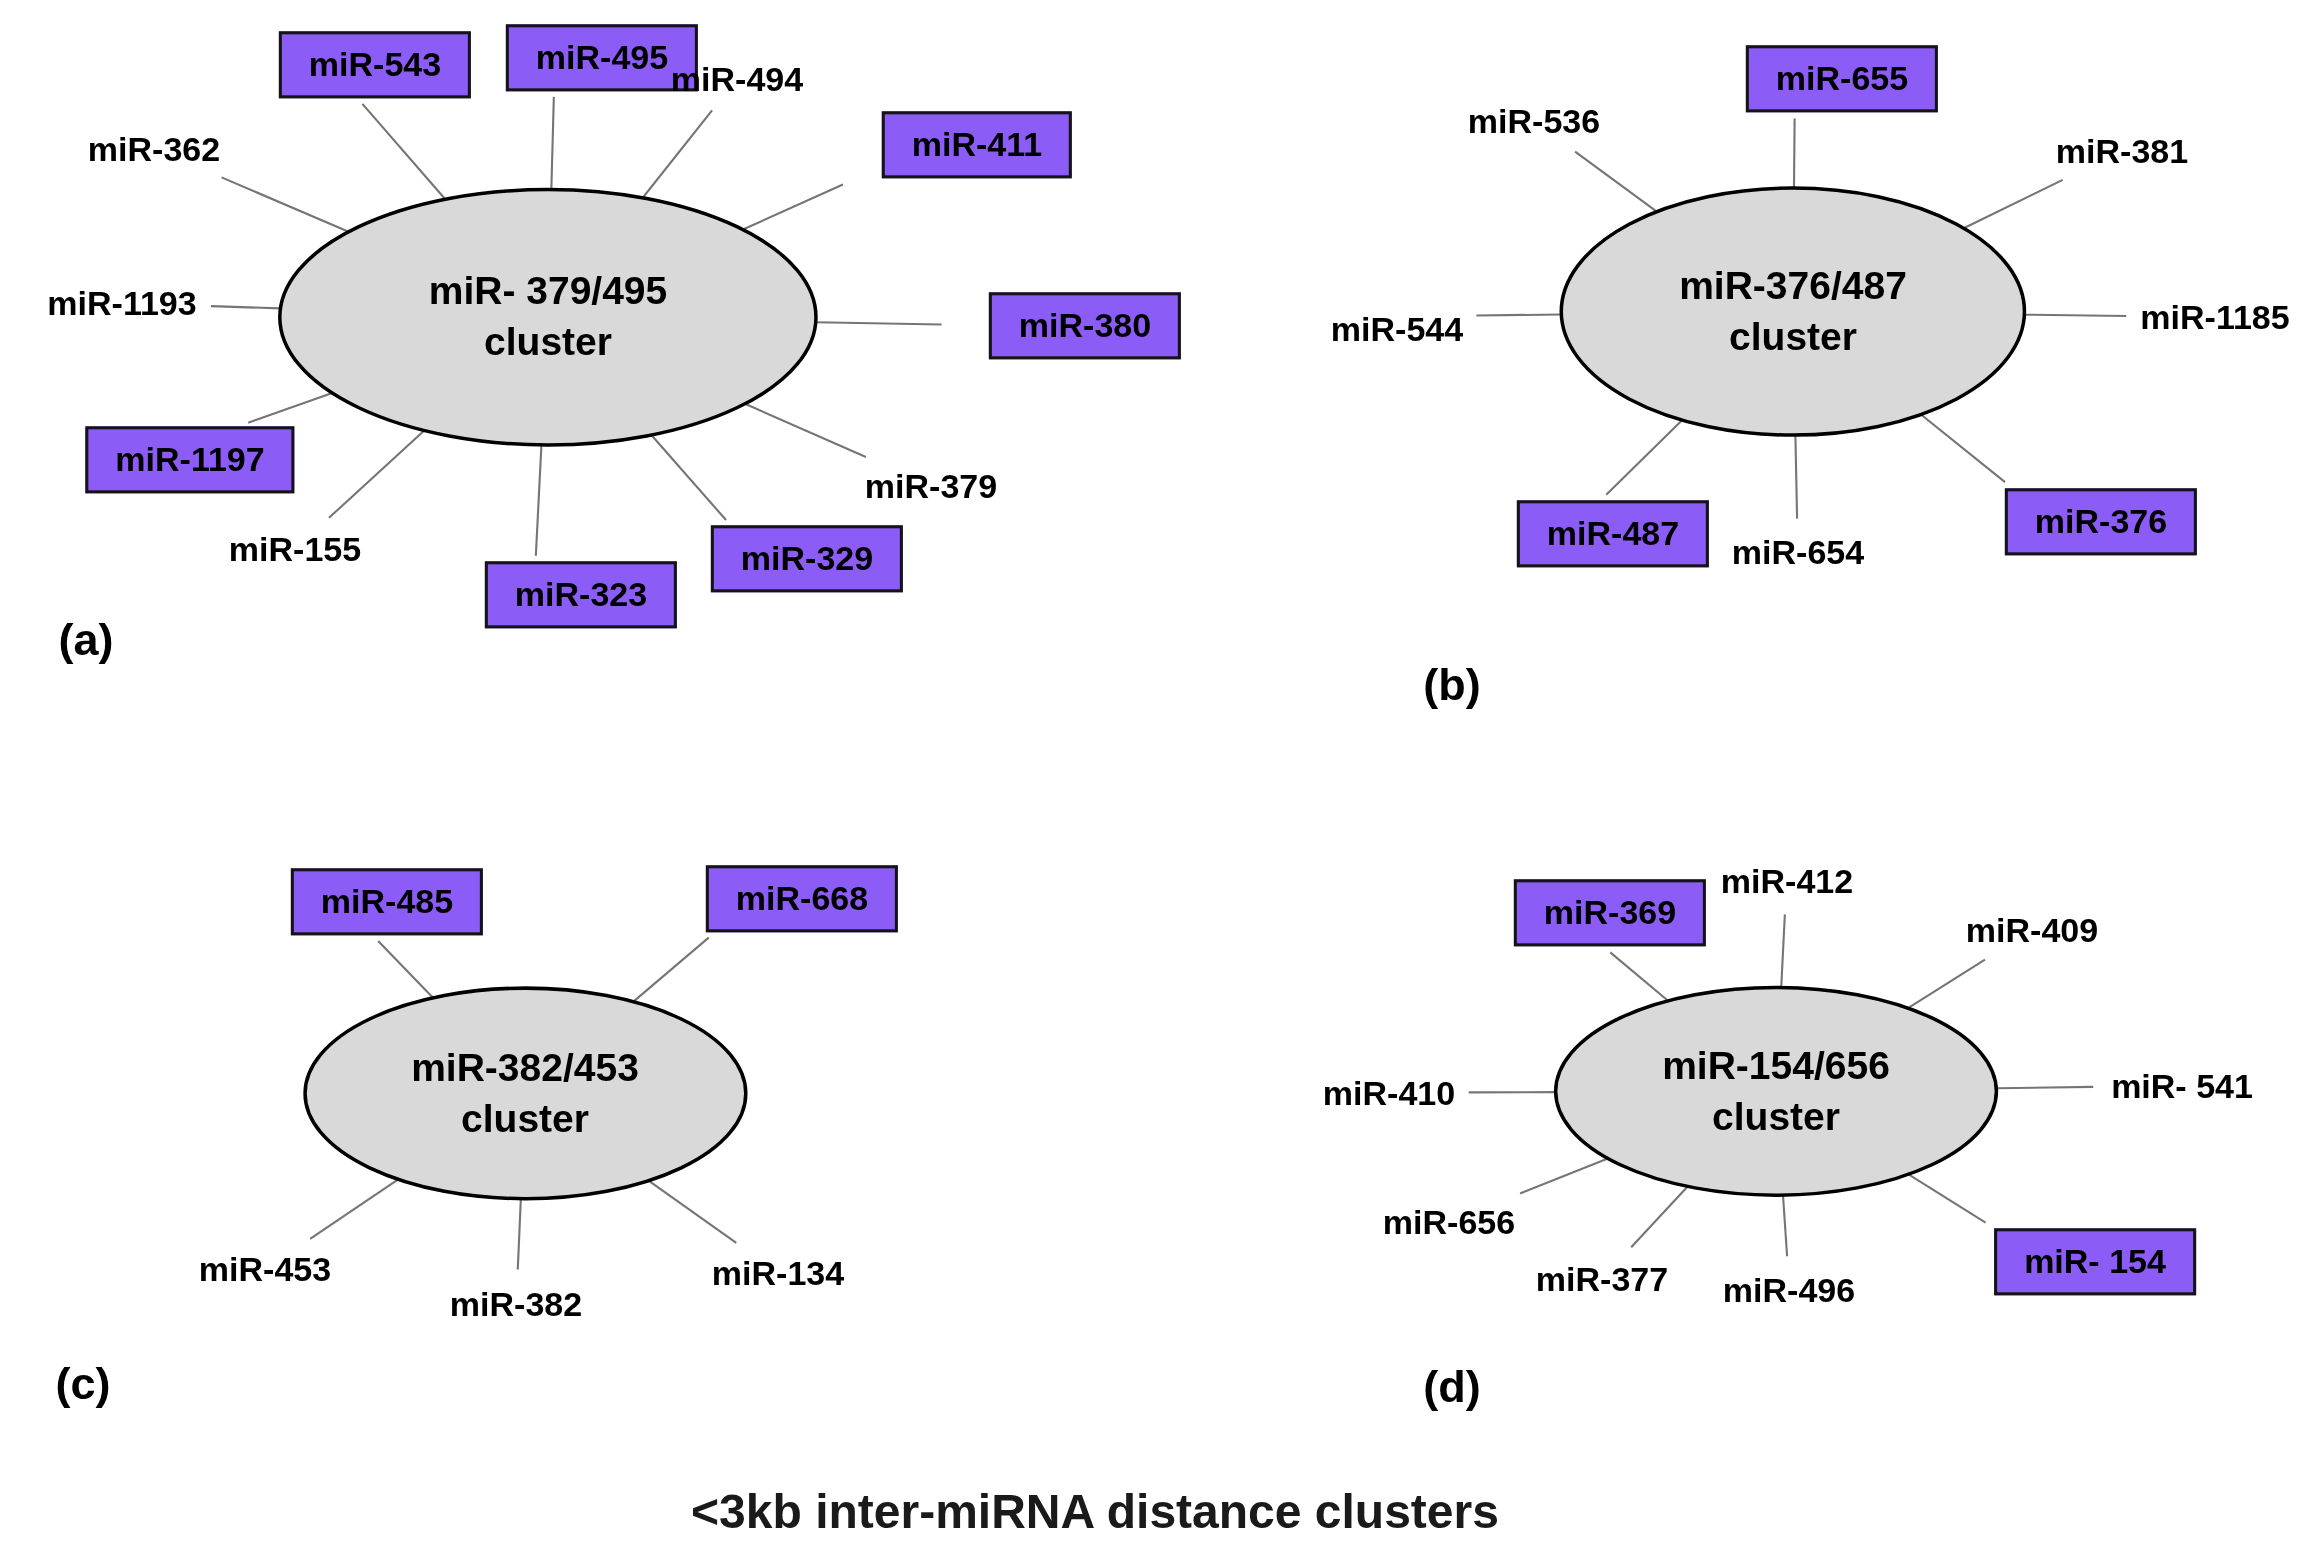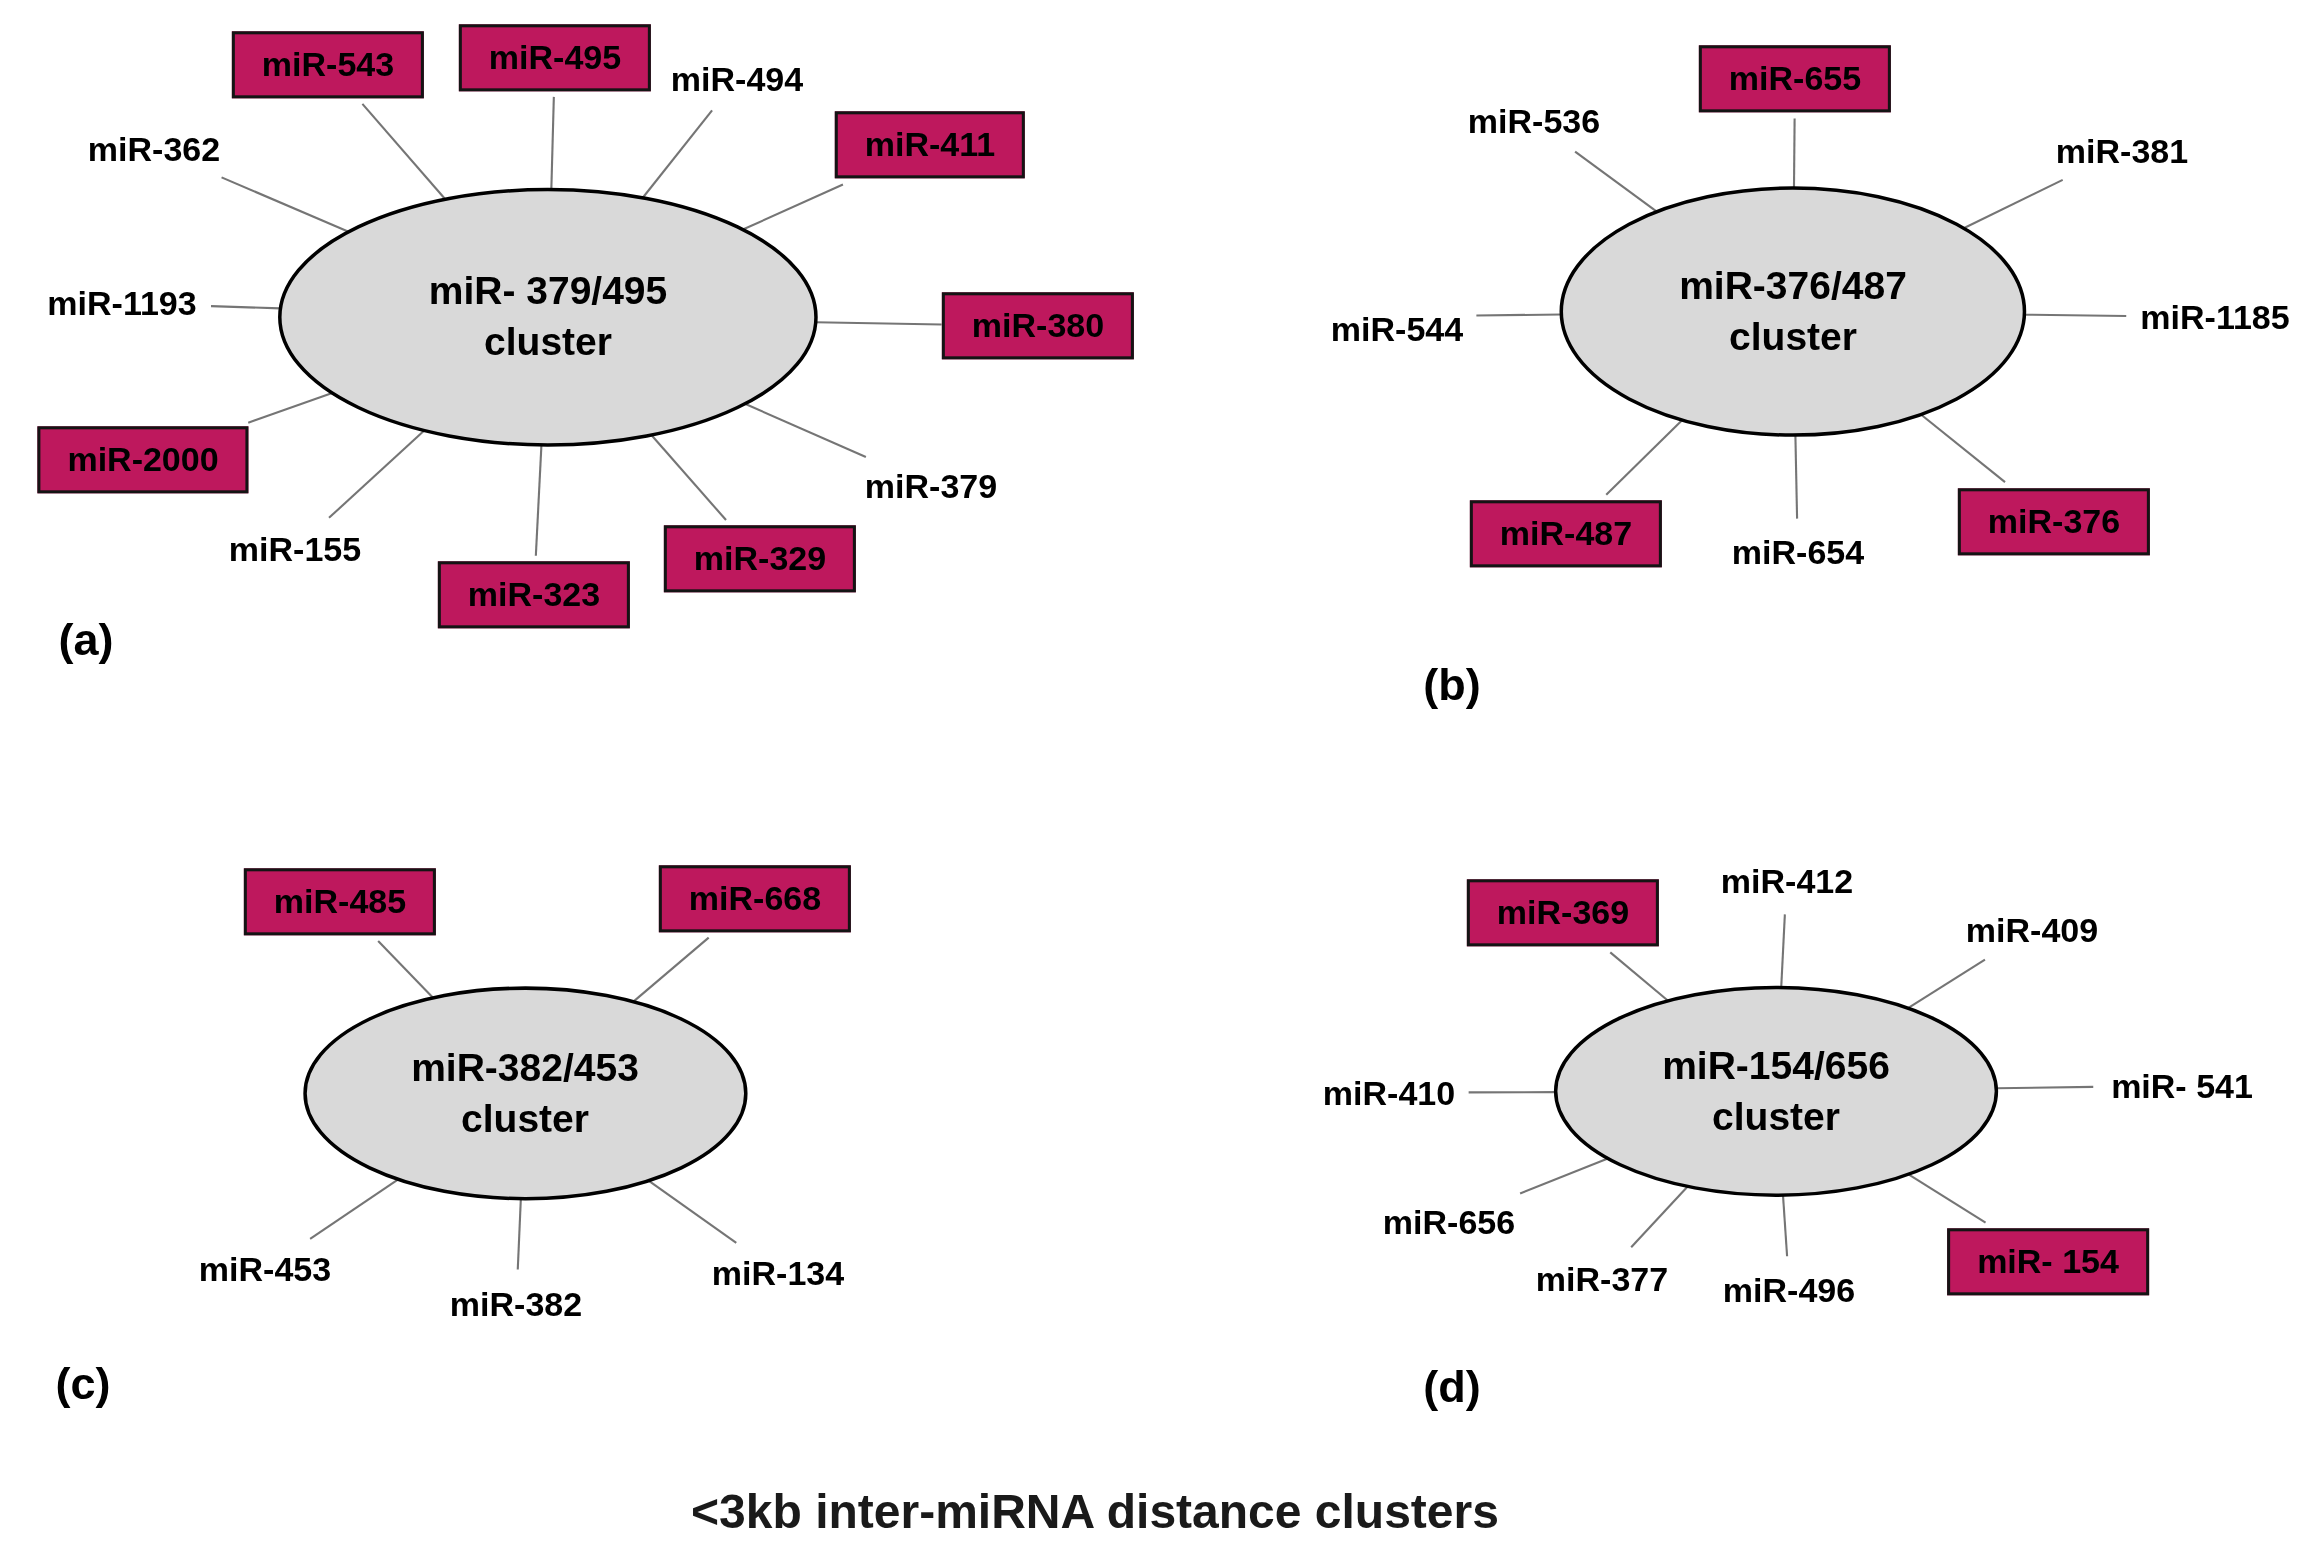--- a/index.html
+++ b/index.html
@@ -20,22 +20,23 @@
     position: absolute;
     transform: translate(-50%, -50%);
     font-size: 34px;
     font-weight: 700;
     color: #000000;
     white-space: nowrap;
     letter-spacing: 0px;
   }
   .node-label.boxed {
     border: 3.5px solid #141414;
-    background: #be185d;
+    background: #8b5cf6;
     padding: 11.2px 27px;
+    margin-left: 47px;
   }
   .center-label {
     position: absolute;
     transform: translate(-50%, -50%);
     font-size: 39px;
     font-weight: 700;
     color: #000000;
     text-align: center;
     line-height: 1.3;
     white-space: nowrap;
@@ -107,21 +108,21 @@
       </div>
       <div class="node-label boxed" style="left: 328px; top: 65px;">miR-543</div>
       <div class="node-label boxed" style="left: 555px; top: 58px;">miR-495</div>
       <div class="node-label" style="left: 737px; top: 79px;">miR-494</div>
       <div class="node-label boxed" style="left: 930px; top: 145px;">miR-411</div>
       <div class="node-label boxed" style="left: 1038px; top: 326px;">miR-380</div>
       <div class="node-label" style="left: 931px; top: 486px;">miR-379</div>
       <div class="node-label boxed" style="left: 760px; top: 559px;">miR-329</div>
       <div class="node-label boxed" style="left: 534px; top: 595px;">miR-323</div>
       <div class="node-label" style="left: 295px; top: 549px;">miR-155</div>
-      <div class="node-label boxed" style="left: 143px; top: 460px;">miR-2000</div>
+      <div class="node-label boxed" style="left: 143px; top: 460px;">miR-1197</div>
       <div class="node-label" style="left: 122px; top: 303px;">miR-1193</div>
       <div class="node-label" style="left: 154px; top: 149px;">miR-362</div>
       <div class="panel-label" style="left: 86px; top: 640px;">(a)</div>
       <div class="center-label" style="left: 1793px; top: 312px;">
         <div>miR-376/487</div>
         <div>cluster</div>
       </div>
       <div class="node-label boxed" style="left: 1795px; top: 79px;">miR-655</div>
       <div class="node-label" style="left: 1534px; top: 121px;">miR-536</div>
       <div class="node-label" style="left: 2122px; top: 151px;">miR-381</div>

